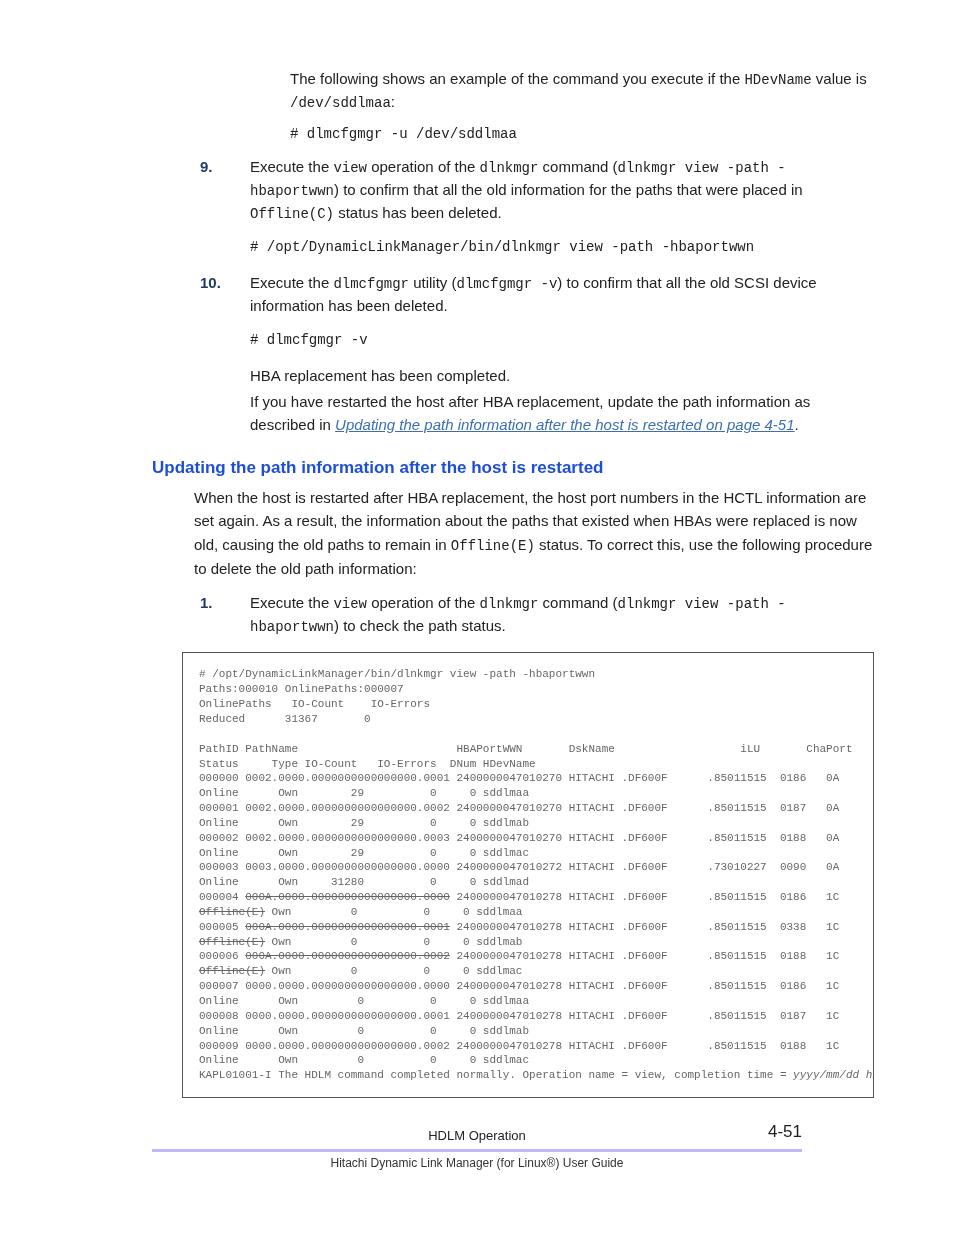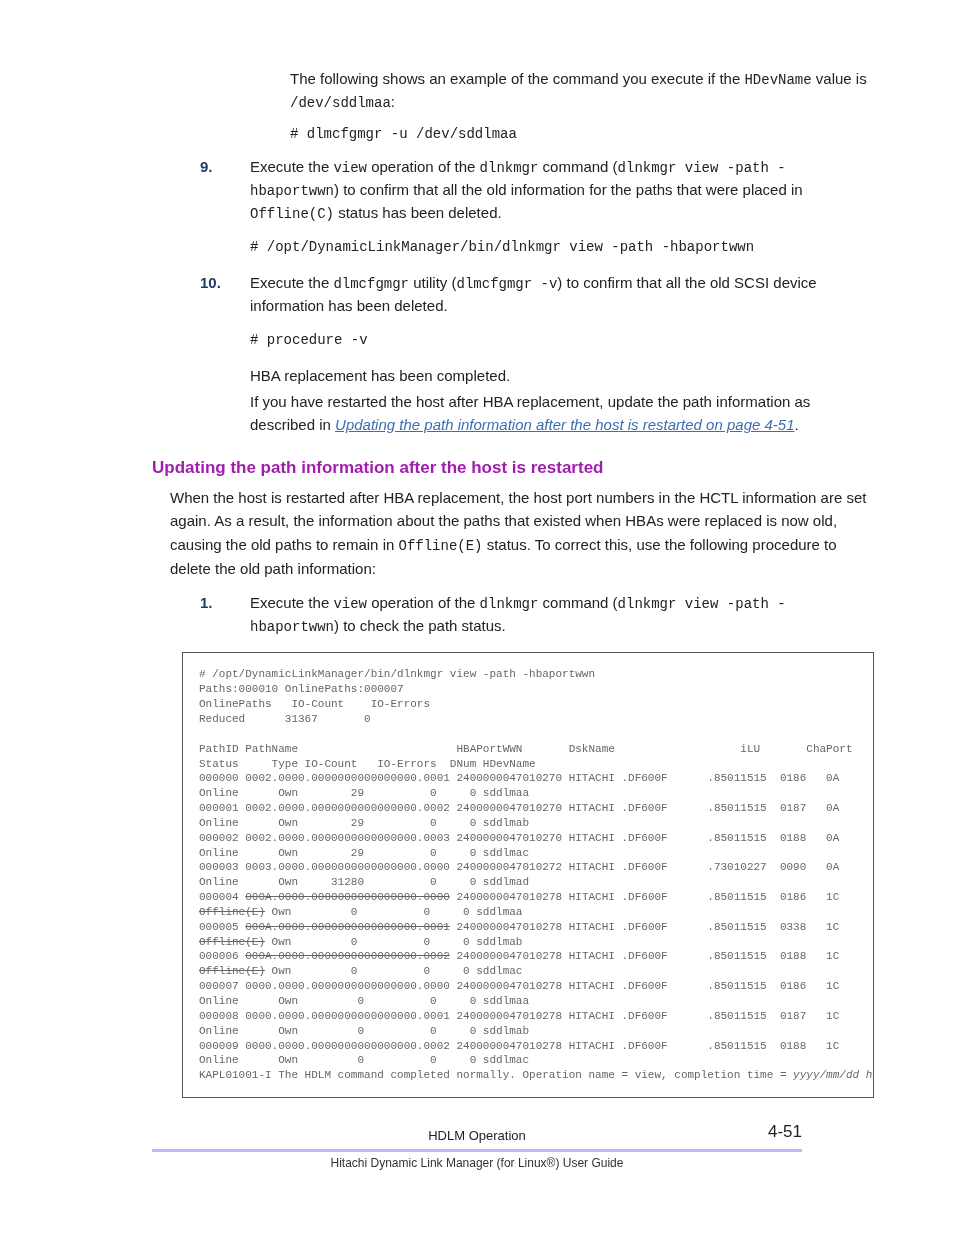--- a/index.html
+++ b/index.html
@@ -54,27 +54,27 @@
   }
   ol.steps.start1 {
     counter-reset: stepcounter 0;
   }
   .link {
     color: #3b6fb3;
     text-decoration: underline;
     font-style: italic;
   }
   h2.updating {
-    color: #a21caf;
+    color: #1d4ed8;
     font-size: 17px;
     font-weight: bold;
     margin: 22px 0 8px 72px;
   }
   .section-body {
-    margin-left: 90px;
+    margin-left: 114px;
     line-height: 1.55;
     margin-bottom: 12px;
   }
   .terminal-box {
     border: 1px solid #555;
     padding: 14px 16px;
     margin: 6px 0 10px 102px;
     font-family: "Courier New", Courier, monospace;
     font-size: 11px;
     color: #666;
@@ -127,21 +127,21 @@
     <li>
       <div class="body">
         <span>Execute the </span><span class="mono">view</span><span> operation of the </span><span class="mono">dlnkmgr</span><span> command (</span><span class="mono">dlnkmgr view -path -hbaportwwn</span><span>) to confirm that all the old information for the paths that were placed in </span><span class="mono">Offline(C)</span><span> status has been deleted.</span>
       </div>
       <div class="cmd-block mono" style="margin-left:10px;"># /opt/DynamicLinkManager/bin/dlnkmgr view -path -hbaportwwn</div>
     </li>
     <li>
       <div class="body">
         <span>Execute the </span><span class="mono">dlmcfgmgr</span><span> utility (</span><span class="mono">dlmcfgmgr -v</span><span>) to confirm that all the old SCSI device information has been deleted.</span>
       </div>
-      <div class="cmd-block mono" style="margin-left:10px;"># procedure -v</div>
+      <div class="cmd-block mono" style="margin-left:10px;"># dlmcfgmgr -v</div>
       <div class="body" style="margin-bottom:4px;">HBA replacement has been completed.</div>
       <div class="body">
         <span>If you have restarted the host after HBA replacement, update the path information as described in </span><a href="#" class="link">Updating the path information after the host is restarted on page 4-51</a><span>.</span>
       </div>
     </li>
   </ol>
 
   <h2 class="updating">Updating the path information after the host is restarted</h2>
 
   <div class="section-body">

